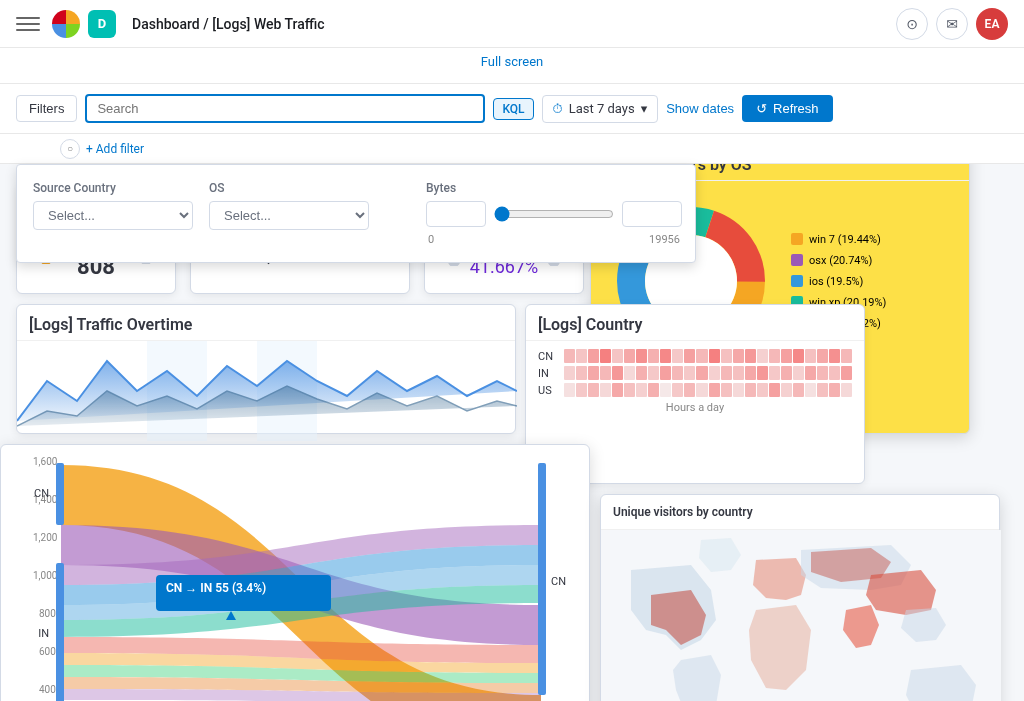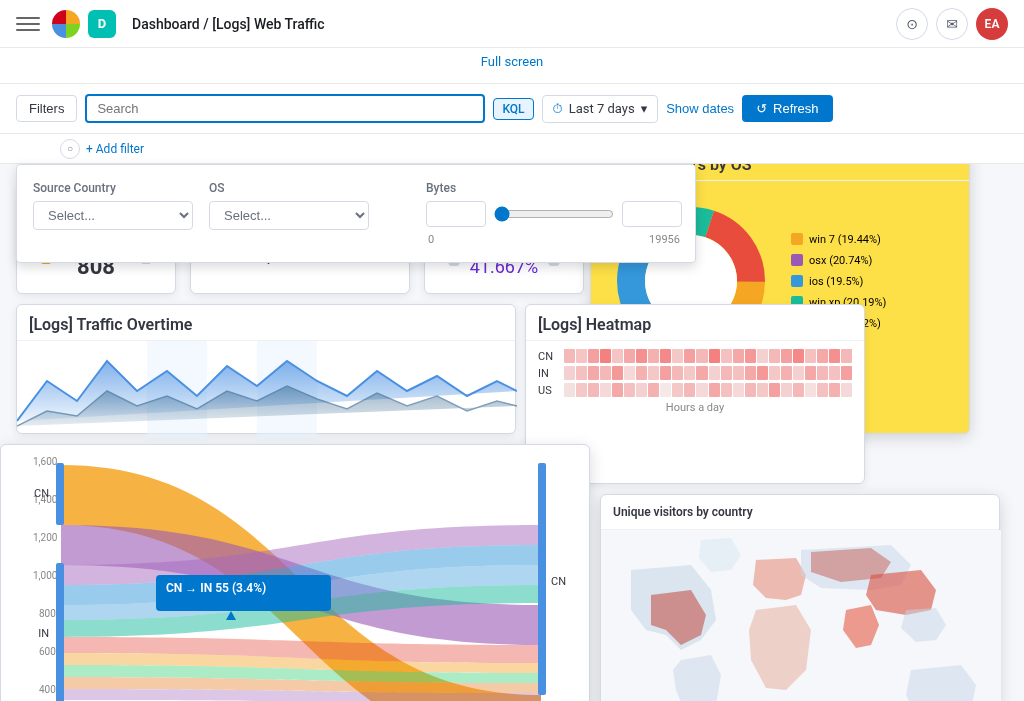--- a/index.html
+++ b/index.html
@@ -437,21 +437,21 @@
         </div>
         <div style="display:flex;align-items:center;gap:6px;">
           <span style="width:12px;height:12px;background:#e74c3c;display:inline-block;border-radius:2px;"></span>
           <span>win 8 (20.12%)</span>
         </div>
       </div>
     </div>
   </div>
 
   <div class="heatmap-card" style="top:170px;left:525px;width:340px;height:180px;">
-    <div class="card-title">[Logs] Heatmap</div>
+    <div class="card-title">[Logs] Country</div>
     <div style="padding:8px 12px;">
 
       <div style="display:flex;align-items:center;gap:2px;margin-bottom:3px;">
         <span style="width:24px;font-size:11px;color:#343741;">CN</span>
         <div style="display:grid;grid-template-columns:repeat(24,1fr);gap:1px;flex:1;">
           <div style="height:14px;background:#f5b8b8;border-radius:1px;"></div>
           <div style="height:14px;background:#f5c4c4;border-radius:1px;"></div>
           <div style="height:14px;background:#f5a0a0;border-radius:1px;"></div>
           <div style="height:14px;background:#f58080;border-radius:1px;"></div>
           <div style="height:14px;background:#f5c4c4;border-radius:1px;"></div>

